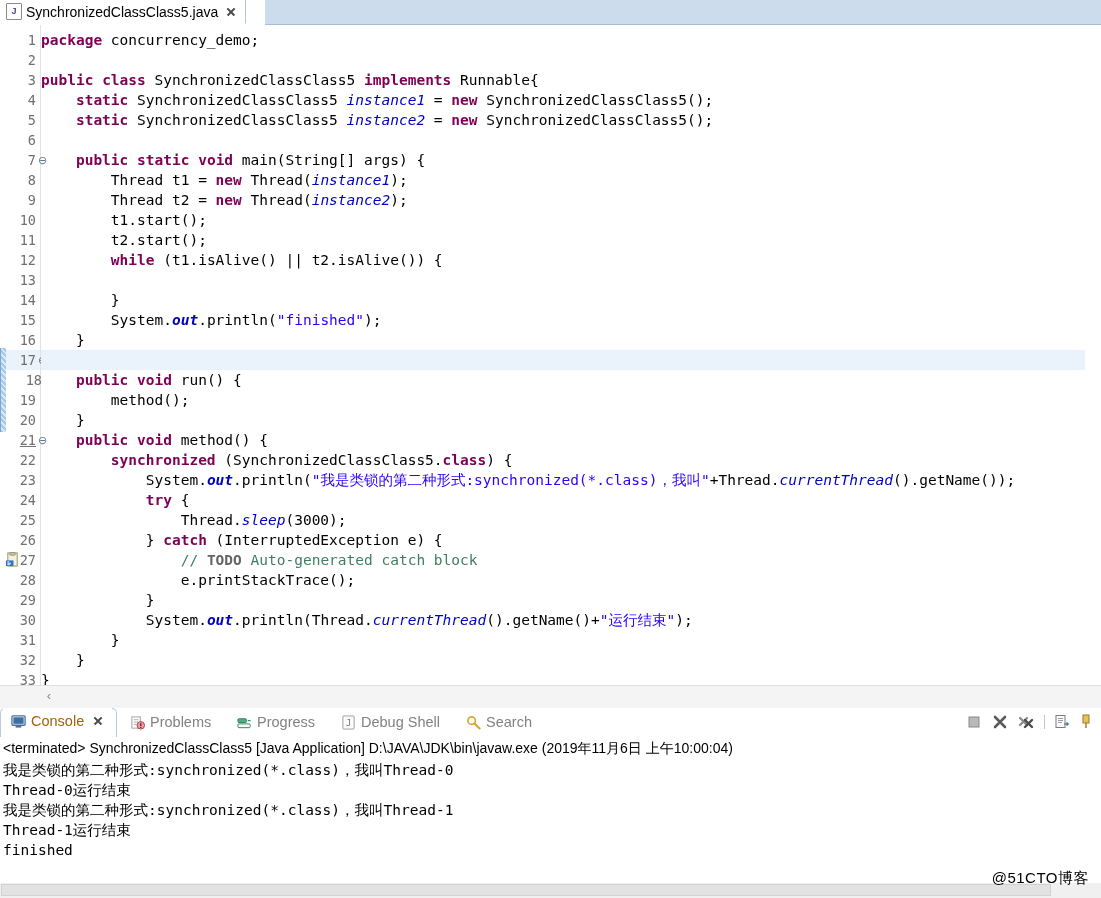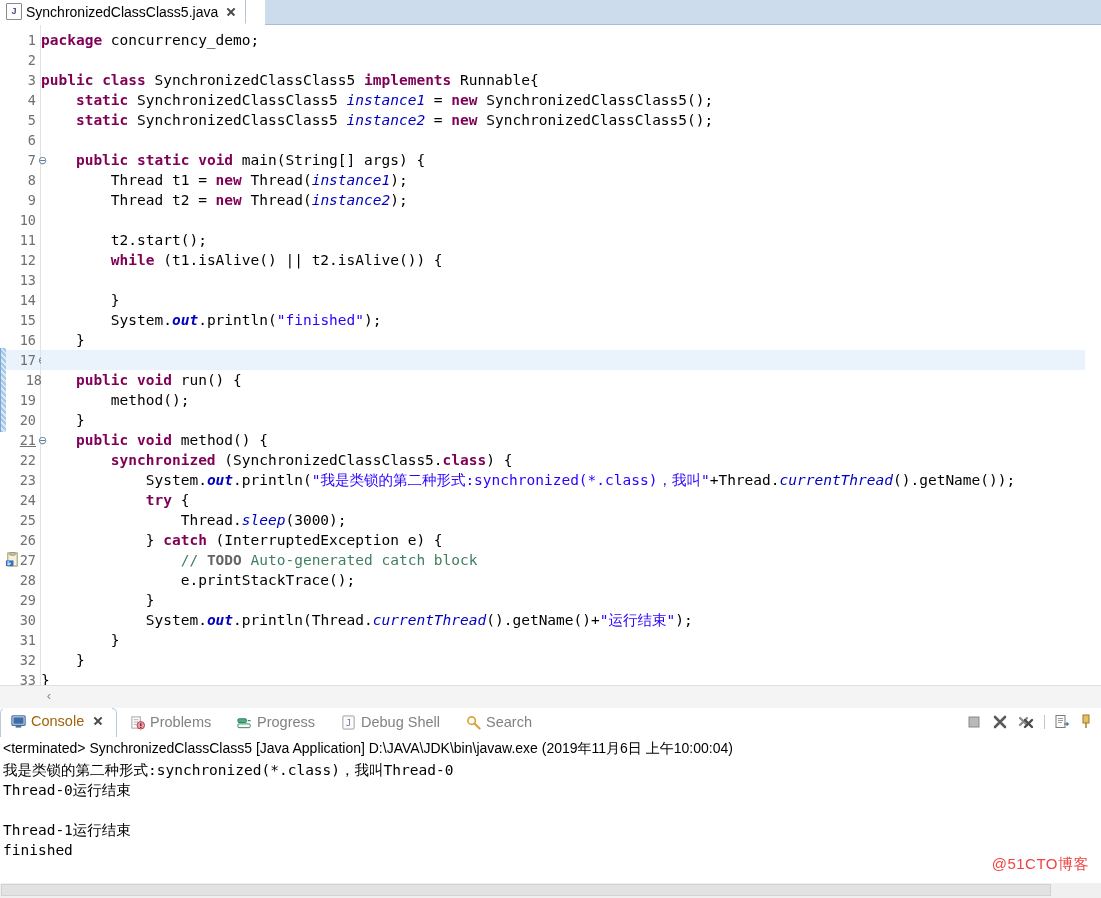--- a/index.html
+++ b/index.html
@@ -167,22 +167,22 @@
     font-family:"Liberation Sans", sans-serif;font-size:14px;
   }
   .console-hscroll{
     position:absolute;left:0;bottom:0;width:1101px;height:15px;background:#f0f0f0;
   }
   .console-hscroll .hthumb{
     position:absolute;left:1px;top:1px;width:1050px;height:12px;background:#e2e2e2;
     border:1px solid #d2d2d2;box-sizing:border-box;
   }
   .watermark{
-    position:absolute;right:12px;bottom:24px;
-    font-size:15px;color:#ef4444;letter-spacing:0.5px;
+    position:absolute;right:12px;bottom:10px;
+    font-size:15px;color:#000000;letter-spacing:0.5px;
     font-family:"Liberation Sans", sans-serif;
   }
 </style>
 </head>
 <body>
 
 <div id="app">
 
   <div class="tabbar">
     <div class="tabbar-fill"></div>
@@ -246,20 +246,21 @@
     <div class="code-wrap" id="code-wrap">
         <div class="line" style="top: 5px;"><span class="kw">package</span> concurrency_demo;</div>
         <div class="line" style="top: 25px;"></div>
         <div class="line" style="top: 45px;"><span class="kw">public</span> <span class="kw">class</span> SynchronizedClassClass5 <span class="kw">implements</span> Runnable{</div>
         <div class="line" style="top: 65px;">    <span class="kw">static</span> SynchronizedClassClass5 <span class="fld">instance1</span> = <span class="kw">new</span> SynchronizedClassClass5();</div>
         <div class="line" style="top: 85px;">    <span class="kw">static</span> SynchronizedClassClass5 <span class="fld">instance2</span> = <span class="kw">new</span> SynchronizedClassClass5();</div>
         <div class="line" style="top: 105px;"></div>
         <div class="line" style="top: 125px;">    <span class="kw">public</span> <span class="kw">static</span> <span class="kw">void</span> main(String[] args) {</div>
         <div class="line" style="top: 145px;">        Thread t1 = <span class="kw">new</span> Thread(<span class="fld">instance1</span>);</div>
         <div class="line" style="top: 165px;">        Thread t2 = <span class="kw">new</span> Thread(<span class="fld">instance2</span>);</div>
+        <div class="line" style="top: 185px;">        t1.start();</div>
         <div class="line" style="top: 205px;">        t2.start();</div>
         <div class="line" style="top: 225px;">        <span class="kw">while</span> (t1.isAlive() || t2.isAlive()) {</div>
         <div class="line" style="top: 245px;"></div>
         <div class="line" style="top: 265px;">        }</div>
         <div class="line" style="top: 285px;">        System.<span class="sfld">out</span>.println(<span class="str">"finished"</span>);</div>
         <div class="line" style="top: 305px;">    }</div>
         <div class="hl-line" style="top: 325px;"></div>
         <div class="line" style="top: 345px;">    <span class="kw">public</span> <span class="kw">void</span> run() {</div>
         <div class="line" style="top: 365px;">        method();</div>
         <div class="line" style="top: 385px;">    }</div>
@@ -350,20 +351,21 @@
               <path d="M9 9 L14.5 14.5" stroke="#d8a437" stroke-width="2.2" stroke-linecap="round"></path>
             </svg></span>
           <span class="vt-label">Search</span>
         </div>
       </div>
 
     <div class="console-out" id="console-out">
         <div class="cline hdr" style="top: 1px;">&lt;terminated&gt; SynchronizedClassClass5 [Java Application] D:\JAVA\JDK\bin\javaw.exe (2019年11月6日 上午10:00:04)</div>
         <div class="cline" style="top: 23px;">我是类锁的第二种形式:synchronized(*.class)，我叫Thread-0</div>
         <div class="cline" style="top: 43px;">Thread-0运行结束</div>
+        <div class="cline" style="top: 63px;">我是类锁的第二种形式:synchronized(*.class)，我叫Thread-1</div>
         <div class="cline" style="top: 83px;">Thread-1运行结束</div>
         <div class="cline" style="top: 103px;">finished</div>
       </div>
 
     <div class="console-hscroll">
       <div class="hthumb"></div>
     </div>
 
     <div class="watermark">@51CTO博客</div>
   </div>

